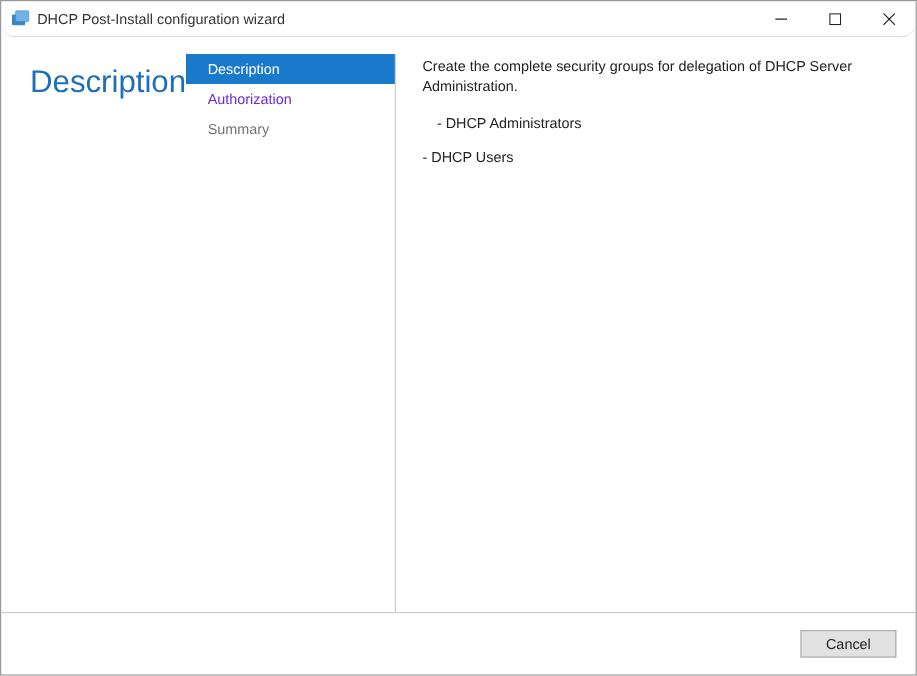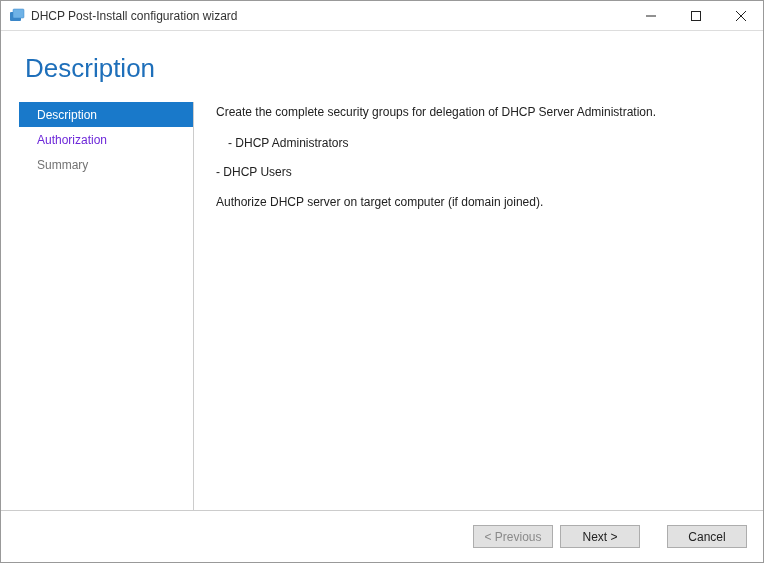--- a/index.html
+++ b/index.html
@@ -16,37 +16,38 @@
     color: #333;
   }
   .titlebar {
     height: 30px;
     display: flex;
     align-items: center;
     padding-left: 8px;
     border-bottom: 1px solid #ddd;
     font-size: 12px;
     color: #333;
+    border-radius: 12px;
   }
   .titlebar .icon {
     width: 16px; height: 16px;
     margin-right: 6px;
     display: inline-flex; align-items: center; justify-content: center;
   }
   .titlebar .spacer { flex: 1; }
   .winbtn {
     width: 45px; height: 29px;
     display: flex; align-items: center; justify-content: center;
     color: #222;
   }
   .winbtn svg { width: 10px; height: 10px; }
   .content {
     flex: 1;
     display: flex;
-    flex-direction: column;
+    flex-direction: row;
     padding: 14px 18px 0 18px;
     overflow: hidden;
   }
   .page-heading {
     font-size: 26px;
     font-weight: 300;
     color: #1e6fba;
     margin: 8px 0 18px 6px;
   }
   .body {
@@ -152,24 +153,19 @@
         <span>Authorization</span>
       </div>
       <div class="step disabled">
         <span>Summary</span>
       </div>
     </div>
     <div class="main">
       <p>Create the complete security groups for delegation of DHCP Server Administration.</p>
       <p class="list-line">- DHCP Administrators</p>
       <p>- DHCP Users</p>
-      <p>Authorize DHCP server on target computer (if domain joined).</p>
     </div>
   </div>
 </div>
 
 <div class="footer">
-  <div class="btn-group">
-    <button class="btn disabled">&lt; Previous</button>
-    <button class="btn">Next &gt;</button>
-  </div>
   <button class="btn">Cancel</button>
 </div>
 
 </body></html>

